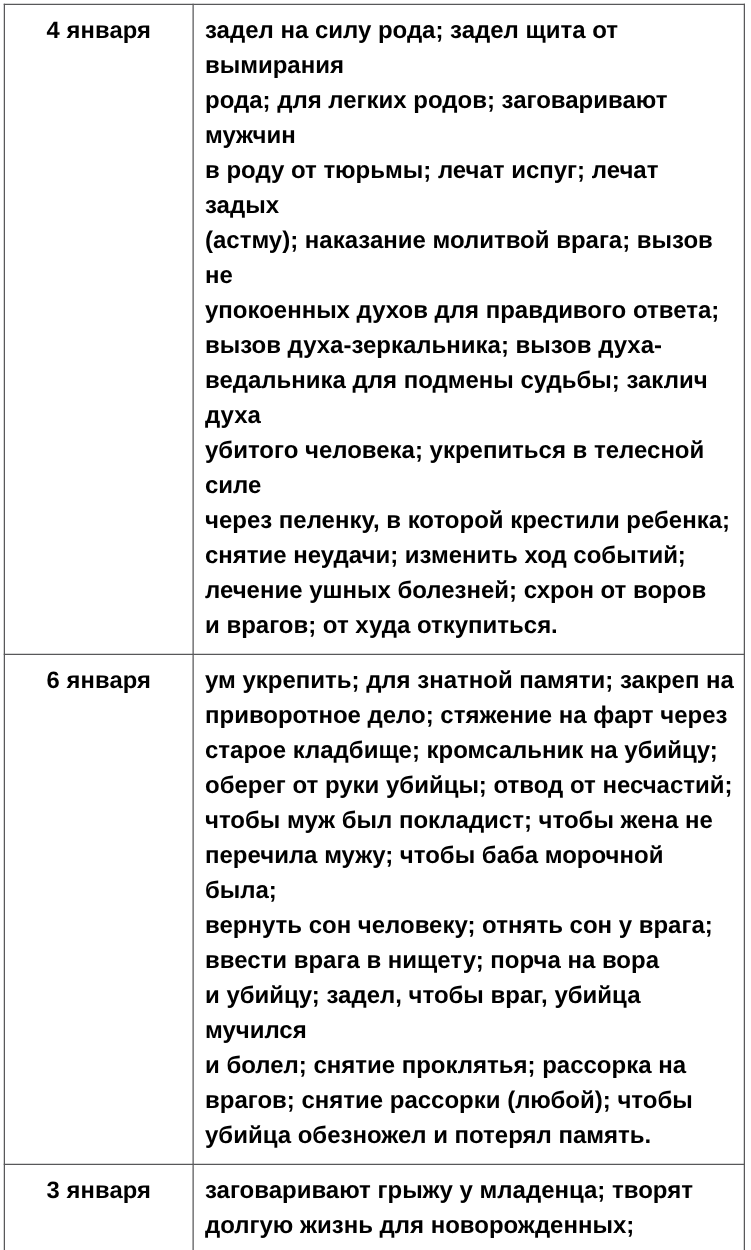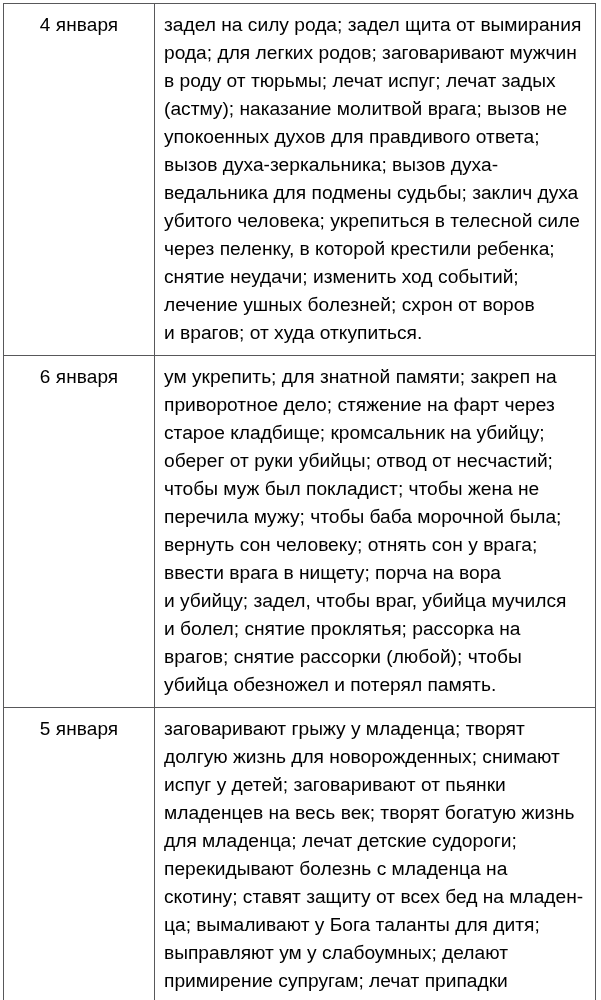--- a/index.html
+++ b/index.html
@@ -40,25 +40,26 @@
     background: #ffffff;
   }
 
   td.date-cell {
     width: 150px;
     text-align: center;
   }
 
   td.desc-cell {
     width: 440px;
+    font-weight: bold;
   }
 
   .date-label {
     display: block;
-    font-weight: normal;
+    font-weight: bold;
     font-size: 19px;
     line-height: 28px;
     padding-top: 7px;
     padding-bottom: 0;
     letter-spacing: 0.1px;
     white-space: nowrap;
   }
 
   .desc-text {
     display: block;
@@ -97,21 +98,21 @@
         <td class="date-cell">
           <span class="date-label">6 января</span>
         </td>
         <td class="desc-cell">
           <span class="desc-text">ум укрепить; для знатной памяти; закреп на<br>приворотное дело; стяжение на фарт через<br>старое кладбище; кромсальник на убийцу;<br>оберег от руки убийцы; отвод от несчастий;<br>чтобы муж был покладист; чтобы жена не<br>перечила мужу; чтобы баба морочной была;<br>вернуть сон человеку; отнять сон у врага;<br>ввести врага в нищету; порча на вора<br>и убийцу; задел, чтобы враг, убийца мучился<br>и болел; снятие проклятья; рассорка на<br>врагов; снятие рассорки (любой); чтобы<br>убийца обезножел и потерял память.</span>
         </td>
       </tr>
 
       <tr class="row-2">
         <td class="date-cell">
-          <span class="date-label">5 января</span>
+          <span class="date-label">3 января</span>
         </td>
         <td class="desc-cell">
           <span class="desc-text">заговаривают грыжу у младенца; творят<br>долгую жизнь для новорожденных; снимают<br>испуг у детей; заговаривают от пьянки<br>младенцев на весь век; творят богатую жизнь<br>для младенца; лечат детские судороги;<br>перекидывают болезнь с младенца на<br>скотину; ставят защиту от всех бед на младен-<br>ца; вымаливают у Бога таланты для дитя;<br>выправляют ум у слабоумных; делают<br>примирение супругам; лечат припадки<br>у детей; лечат детское косоглазие; приворот<br>на двенадцать лет.</span>
         </td>
       </tr>
 
     </tbody>
   </table>
 
 </div>

